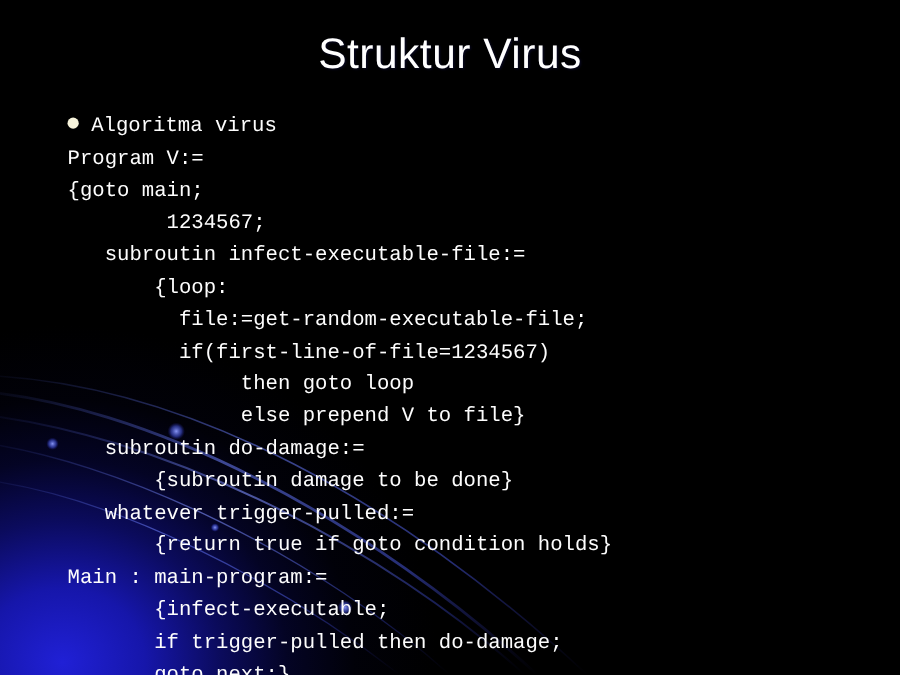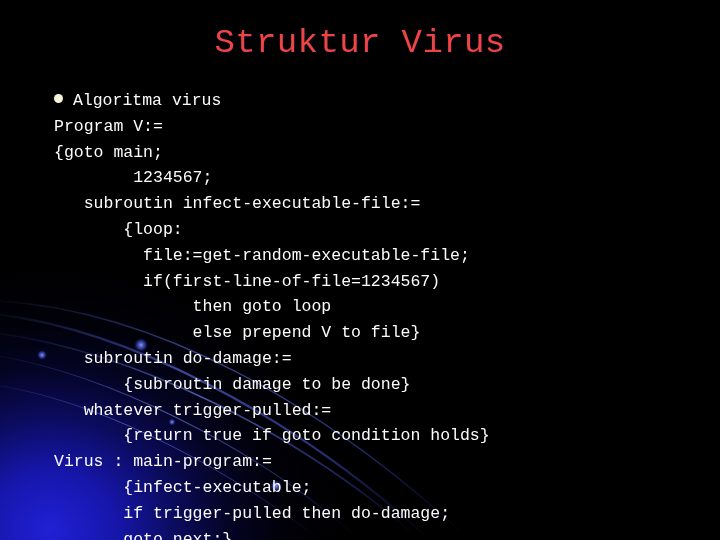--- a/index.html
+++ b/index.html
@@ -44,25 +44,25 @@
     pointer-events: none;
   }
 
   
   .title {
     position: absolute;
     left: 0;
     top: 24px;
     width: 720px;
     text-align: center;
-    font-family: Liberation Mono, monospace;
+    font-family: Liberation Sans, sans-serif;
     font-size: 34px;
     font-weight: normal;
     letter-spacing: 0.4px;
-    color: #ef4444;
+    color: #ffffff;
     text-shadow: 1px 1px 2px rgba(10,10,40,0.9);
     white-space: pre;
   }
 
   
   .body-block {
     position: absolute;
     left: 22px;
     top: 88px;
     width: 680px;
@@ -145,19 +145,19 @@
       <div class="code-line"><span class="txt">   subroutin infect-executable-file:=</span></div>
       <div class="code-line"><span class="txt">       {loop:</span></div>
       <div class="code-line"><span class="txt">         file:=get-random-executable-file;</span></div>
       <div class="code-line"><span class="txt">         if(first-line-of-file=1234567)</span></div>
       <div class="code-line"><span class="txt">              then goto loop</span></div>
       <div class="code-line"><span class="txt">              else prepend V to file}</span></div>
       <div class="code-line"><span class="txt">   subroutin do-damage:=</span></div>
       <div class="code-line"><span class="txt">       {subroutin damage to be done}</span></div>
       <div class="code-line"><span class="txt">   whatever trigger-pulled:=</span></div>
       <div class="code-line"><span class="txt">       {return true if goto condition holds}</span></div>
-      <div class="code-line"><span class="txt">Virus : main-program:=</span></div>
+      <div class="code-line"><span class="txt">Main : main-program:=</span></div>
       <div class="code-line"><span class="txt">       {infect-executable;</span></div>
       <div class="code-line"><span class="txt">       if trigger-pulled then do-damage;</span></div>
       <div class="code-line"><span class="txt">       goto next;}</span></div>
     </div>
 
 </div>
 
 </body></html>

